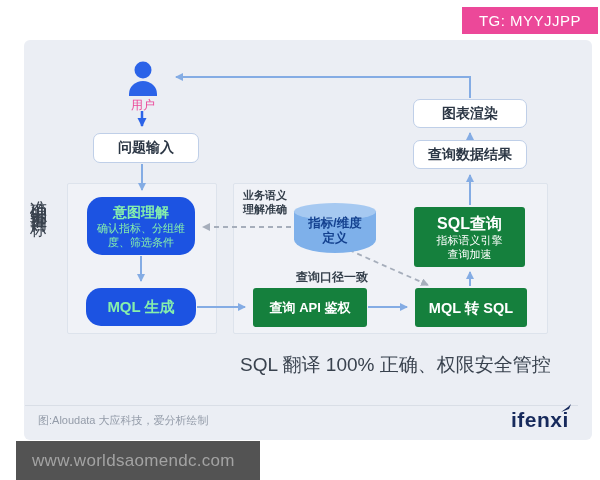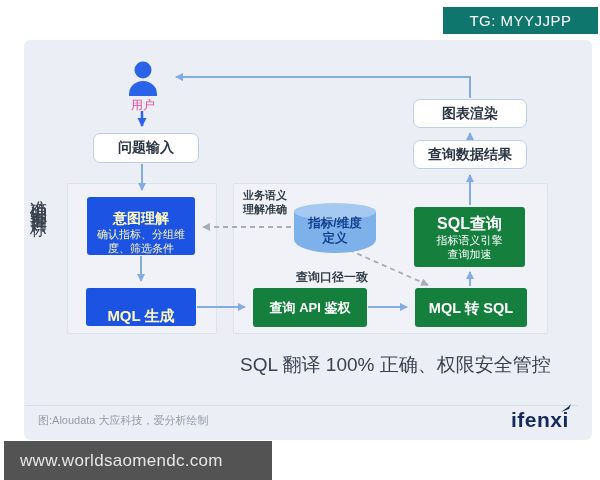--- a/index.html
+++ b/index.html
@@ -7,22 +7,22 @@
   body {
     position:relative; width:600px; height:480px; overflow:hidden;
     background:#ffffff;
     font-family:"Liberation Sans","DejaVu Sans",sans-serif;
     color:#39424E;
   }
   .abs { position:absolute; }
 
   
   .tg-badge {
-    right:2px; top:7px; width:155px; height:27px;
-    background:#0f766e; color:#fff; font-size:15px; letter-spacing:.5px;
+    right:2px; top:7px; width:136px; height:27px;
+    background:#ec4899; color:#fff; font-size:15px; letter-spacing:.5px;
     display:flex; align-items:center; justify-content:center;
   }
 
   
   .frame {
     left:24px; top:40px; width:568px; height:400px;
     background:#EBEEF4; border-radius:6px;
   }
 
   
@@ -33,21 +33,21 @@
   .panel-right { left:233px; top:183px; width:315px; height:151px; }
 
   svg.wires { left:0; top:0; width:600px; height:480px; z-index:1; pointer-events:none; }
 
   
   .node { z-index:2; display:flex; flex-direction:column; align-items:center; justify-content:center; text-align:center; }
   .white-node {
     background:#ffffff; border:1px solid #BFCFE8; border-radius:7px;
     color:#2B3644; font-size:14px; font-weight:600;
   }
-  .blue-node  { background:#1C53E2; border-radius:3px; color:#fef9c3;justify-content:flex-end; }
+  .blue-node  { background:#1C53E2; border-radius:15px; color:#86efac; }
   .navy-node  { background:#15803d; border-radius:3px; color:#fff; }
   .node .t1 { font-weight:700; }
   .node .t2 { font-weight:400; }
 
   .q-input   { left:93px;  top:133px; width:106px; height:30px; }
   .intent    { left:87px;  top:197px; width:108px; height:58px; }
   .intent .t1 { font-size:14px; line-height:17px; }
   .intent .t2 { font-size:11px; line-height:14px; }
   .mqlgen    { left:86px;  top:288px; width:110px; height:38px; font-size:15px; font-weight:600; }
   .apibox    { left:253px; top:288px; width:114px; height:39px; font-size:13px; font-weight:600; }
@@ -92,22 +92,22 @@
   .actor-label { left:118px; top:97px; width:50px; text-align:center; font-size:12px; color:#ec4899; z-index:2; }
 
   
   .divider { left:25px; top:405px; width:553px; height:1px; background:#D9DEE6; }
   .source-text { left:38px; top:413px; font-size:11px; color:#949CA9; }
   .brand-logo { left:511px; top:408px; font-size:21px; font-weight:700; color:#16295B; letter-spacing:.5px; }
   .brand-accent { position:absolute; right:-3px; top:-4px; width:11px; height:9px; }
 
   
   .watermark {
-    left:4px; top:441px; width:268px; height:39px; background:rgba(74,74,74,.95);
-    color:#e5e5e5; font-size:17px; display:flex; align-items:center; padding-left:16px;
+    left:16px; top:441px; width:244px; height:39px; background:rgba(74,74,74,.95);
+    color:#a3a3a3; font-size:17px; display:flex; align-items:center; padding-left:16px;
     z-index:4; letter-spacing:.3px;
   }
 </style>
 </head>
 <body>
 
 <div class="abs tg-badge">TG: MYYJJPP</div>
 
 <div class="abs frame"></div>
 

